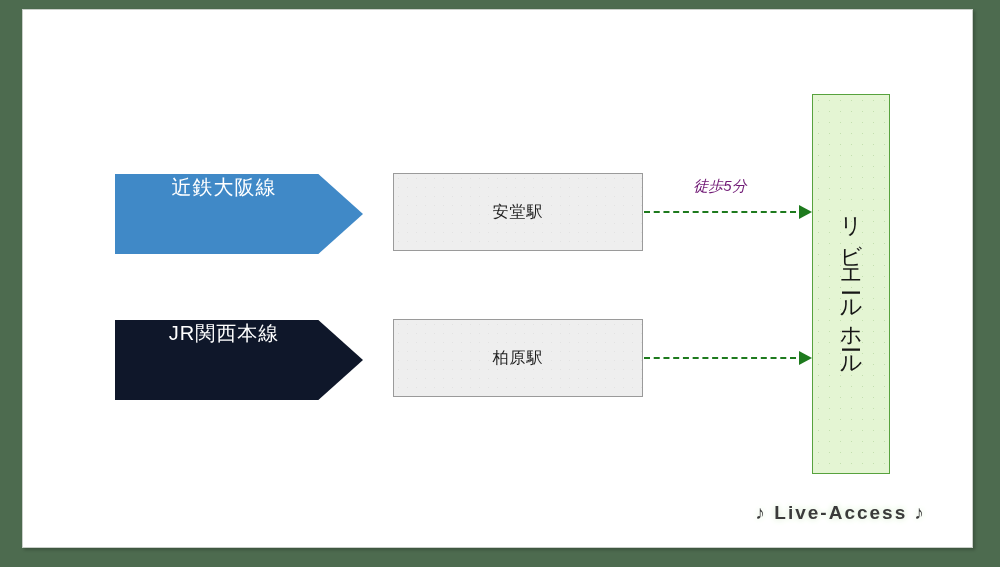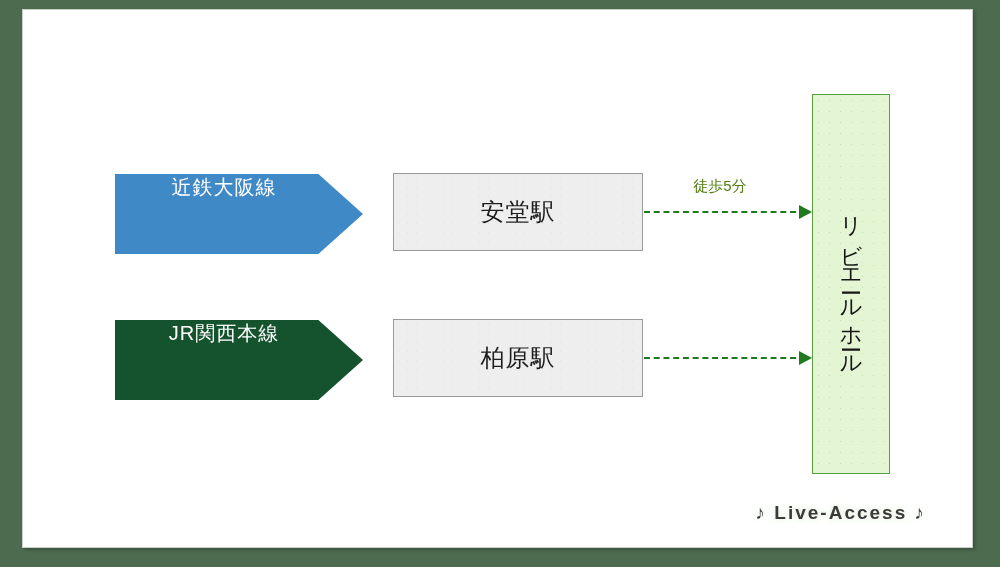--- a/index.html
+++ b/index.html
@@ -55,40 +55,40 @@
     white-space: nowrap;
   }
   #line-arrow-kintetsu {
     left: 92px;
     top: 164px;
     background: #4089c7;
   }
   #line-arrow-jr {
     left: 92px;
     top: 310px;
-    background: #14532d;
+    background: #0f172a;
   }
 
   
   .station-box {
     position: absolute;
     left: 370px;
     width: 250px;
     height: 78px;
     background-color: #eeeeee;
     background-image: radial-gradient(circle, #e2e2e2 0.6px, transparent 0.7px);
     background-size: 9px 9px;
     border: 1px solid #9a9a9a;
     display: flex;
     align-items: center;
     justify-content: center;
     box-sizing: border-box;
   }
   .station-box .station-label {
-    font-size: 24px;
+    font-size: 16px;
     color: #1d1d1d;
     letter-spacing: 1px;
     white-space: nowrap;
   }
   #station-box-ando  { top: 163px; }
   #station-box-kashiwara { top: 309px; }
 
   
   .walk-connector {
     position: absolute;
@@ -116,22 +116,23 @@
     border-bottom: 7px solid transparent;
     border-left: 13px solid #1d7a1d;
   }
   .walk-time {
     position: absolute;
     left: 0;
     top: -18px;
     width: 152px;
     text-align: center;
     font-size: 15px;
-    color: #4d7c0f;
-    white-space: nowrap;
+    color: #701a75;
+    white-space: nowrap;
+    font-style: italic;
   }
 
   
   #hall-box {
     position: absolute;
     left: 789px;
     top: 84px;
     width: 78px;
     height: 380px;
     background-color: #e4f5d3;

